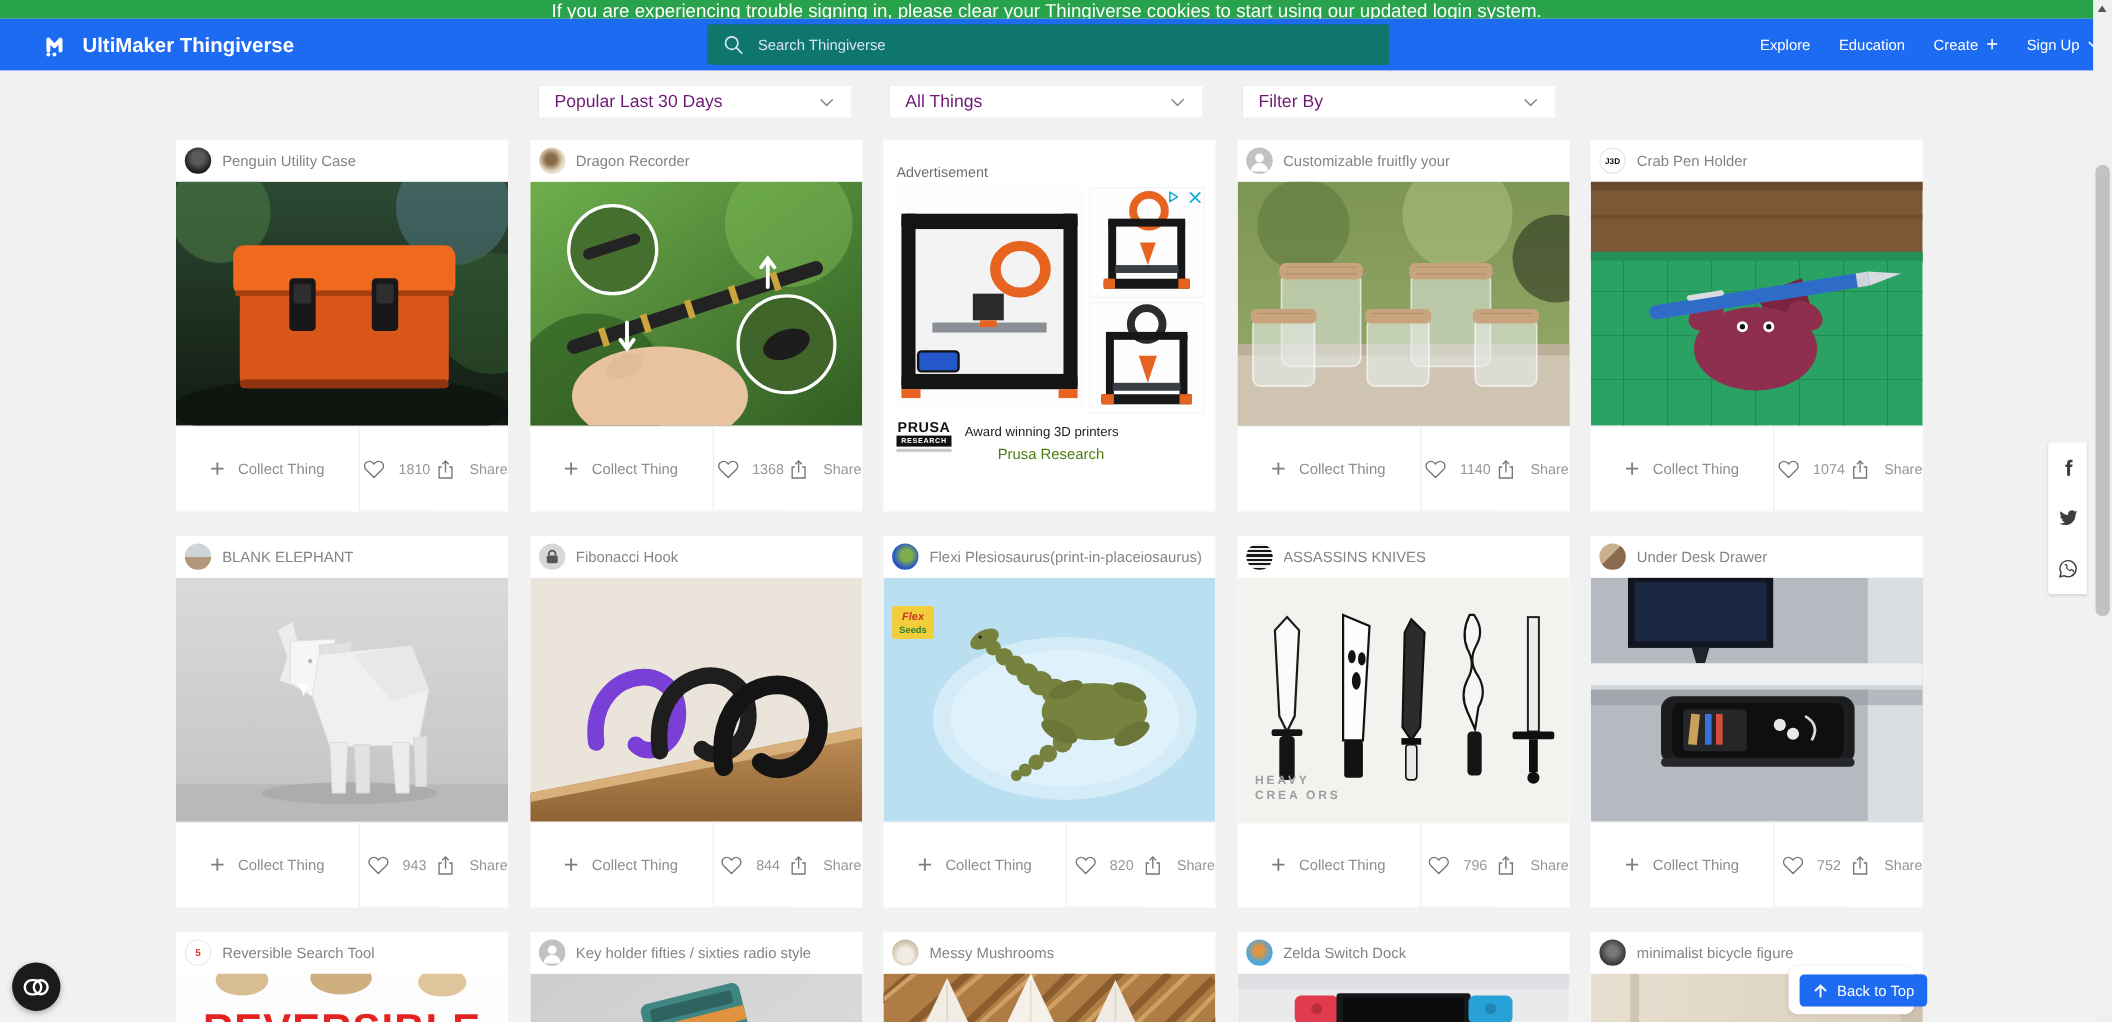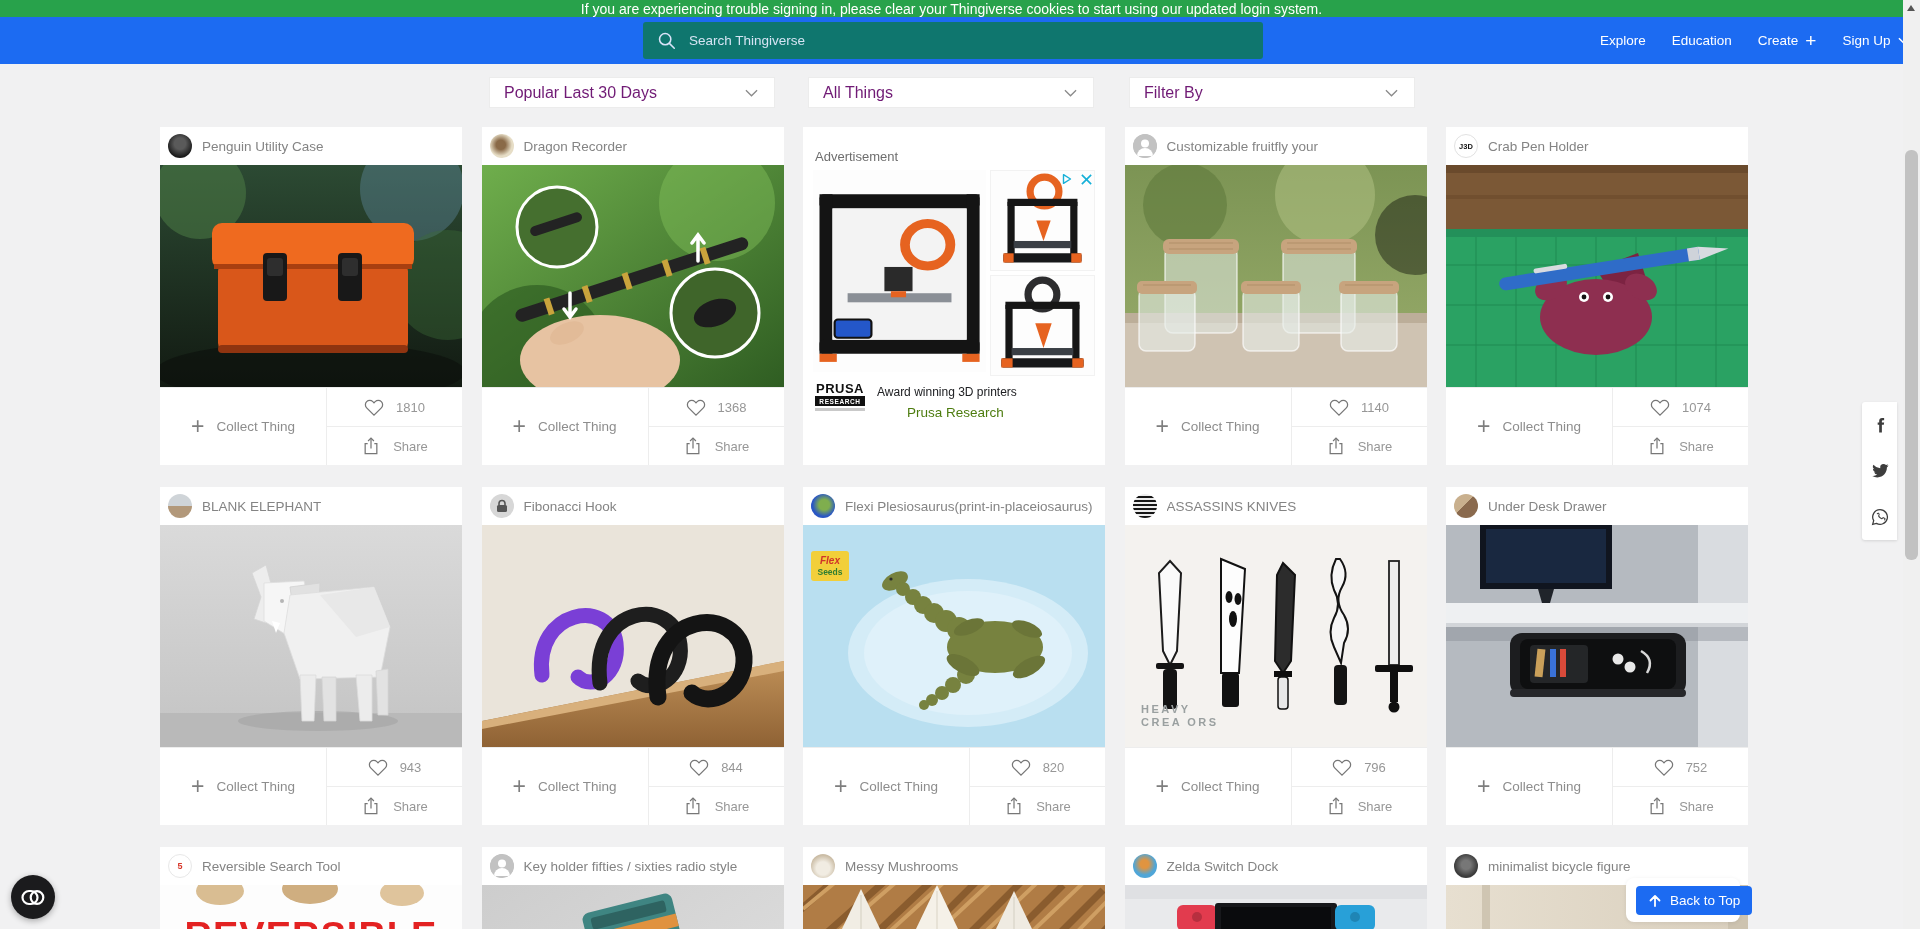--- a/index.html
+++ b/index.html
@@ -1,21 +1,21 @@
 <!DOCTYPE html>
 <html><head>
 <meta charset="utf-8">
 <style>
   * { margin:0; padding:0; box-sizing:border-box; }
   html,body { width:1920px; height:929px; overflow:hidden; background:#f1f1f2;
     font-family:"Liberation Sans", sans-serif; }
 
   
   .banner { position:absolute; left:0; top:0; width:1903px; height:17px; background:#28a24b;
-    color:#fff; font-size:14px; display:flex; align-items:flex-end; justify-content:center; }
+    color:#fff; font-size:17px; display:flex; align-items:flex-start; justify-content:center; }
 
   
   .header { position:absolute; left:0; top:17px; width:1903px; height:47px; background:#1c6bf2; }
   .logo { position:absolute; left:40px; top:0; height:47px; display:flex; align-items:center; gap:9px;
     color:#fff; font-size:18.5px; font-weight:bold; cursor:pointer; }
   .searchbar { position:absolute; left:643px; top:5px; width:620px; height:37px; background:#0f766e;
     border-radius:3px; display:flex; align-items:center; padding-left:14px; }
   .searchbar input { background:transparent; border:none; outline:none; color:#fff; font-size:13.5px;
     margin-left:12px; width:520px; font-family:"Liberation Sans", sans-serif; }
   .searchbar input::placeholder { color:rgba(230,238,255,.92); }
@@ -39,21 +39,21 @@
   .avatar { width:24px; height:24px; border-radius:50%; flex:0 0 24px; overflow:hidden;
     display:flex; align-items:center; justify-content:center; cursor:pointer; }
   .ctitle { margin-left:10px; font-size:13.5px; color:#848484; white-space:nowrap; overflow:hidden;
     text-overflow:ellipsis; cursor:pointer; }
   .cimg { height:222px; position:relative; overflow:hidden; cursor:pointer; }
   .cimg svg { display:block; width:302px; height:222px; }
   .cfoot { height:78px; border-top:1px solid #ededed; display:flex; }
   .collect { flex:0 0 167px; border-right:1px solid #ededed; display:flex; align-items:center;
     justify-content:center; gap:12px; color:#8d8d8d; font-size:13.5px; cursor:pointer; }
   .collect .plus-i { font-size:23px; font-weight:300; color:#7e7e7e; line-height:1; }
-  .stats { flex:1; display:flex; flex-direction:column; }
+  .stats { flex:1; display:flex; }
   .srow { flex:1; display:flex; align-items:center; justify-content:center; gap:12px;
     color:#979797; font-size:13px; cursor:pointer; }
   .srow.top { border-bottom:1px solid #ededed; }
   .icon-sm { width:20px; height:20px; stroke:#777; fill:none; stroke-width:1.5; }
 
   
   .av-penguin { background:radial-gradient(circle at 50% 40%, #5a5a5a 0 30%, #1c1c1c 70%); }
   .av-dragon  { background:radial-gradient(circle at 45% 45%, #8a6a48 0 25%, #e6ddc6 60%); }
   .av-person  { background:#c2c2c2; }
   .av-j3d { background:#fff; border:1px solid #e2e2e2; font-size:7.5px; font-weight:bold; color:#111; }
@@ -112,20 +112,28 @@
     cursor:pointer; border:none; font-family:"Liberation Sans", sans-serif; }
 </style>
 </head>
 <body>
 
 <div class="banner">
   <span>If you are experiencing trouble signing in, please clear your Thingiverse cookies to start using our updated login system.</span>
 </div>
 
 <div class="header">
+  <div class="logo">
+    <svg width="26" height="26" viewBox="0 0 26 26">
+      <path d="M4 18 V8 l5.5 6 L15 8 v10" fill="none" stroke="#fff" stroke-width="3.6" stroke-linecap="round" stroke-linejoin="round"></path>
+      <circle cx="4" cy="21.5" r="1.8" fill="#fff"></circle>
+        <circle cx="9.5" cy="21.5" r="1.8" fill="#fff"></circle>
+    </svg>
+    <span>UltiMaker Thingiverse</span>
+  </div>
   <div class="searchbar">
     <svg width="20" height="20" viewBox="0 0 22 22">
       <circle cx="9" cy="9" r="6.2" fill="none" stroke="#d9e3f8" stroke-width="1.7"></circle>
       <line x1="13.6" y1="13.6" x2="19" y2="19" stroke="#d9e3f8" stroke-width="1.7" stroke-linecap="round"></line>
     </svg>
     <input type="text" placeholder="Search Thingiverse" style="">
   </div>
   <div class="nav">
     <div>
         <span>Explore</span>

